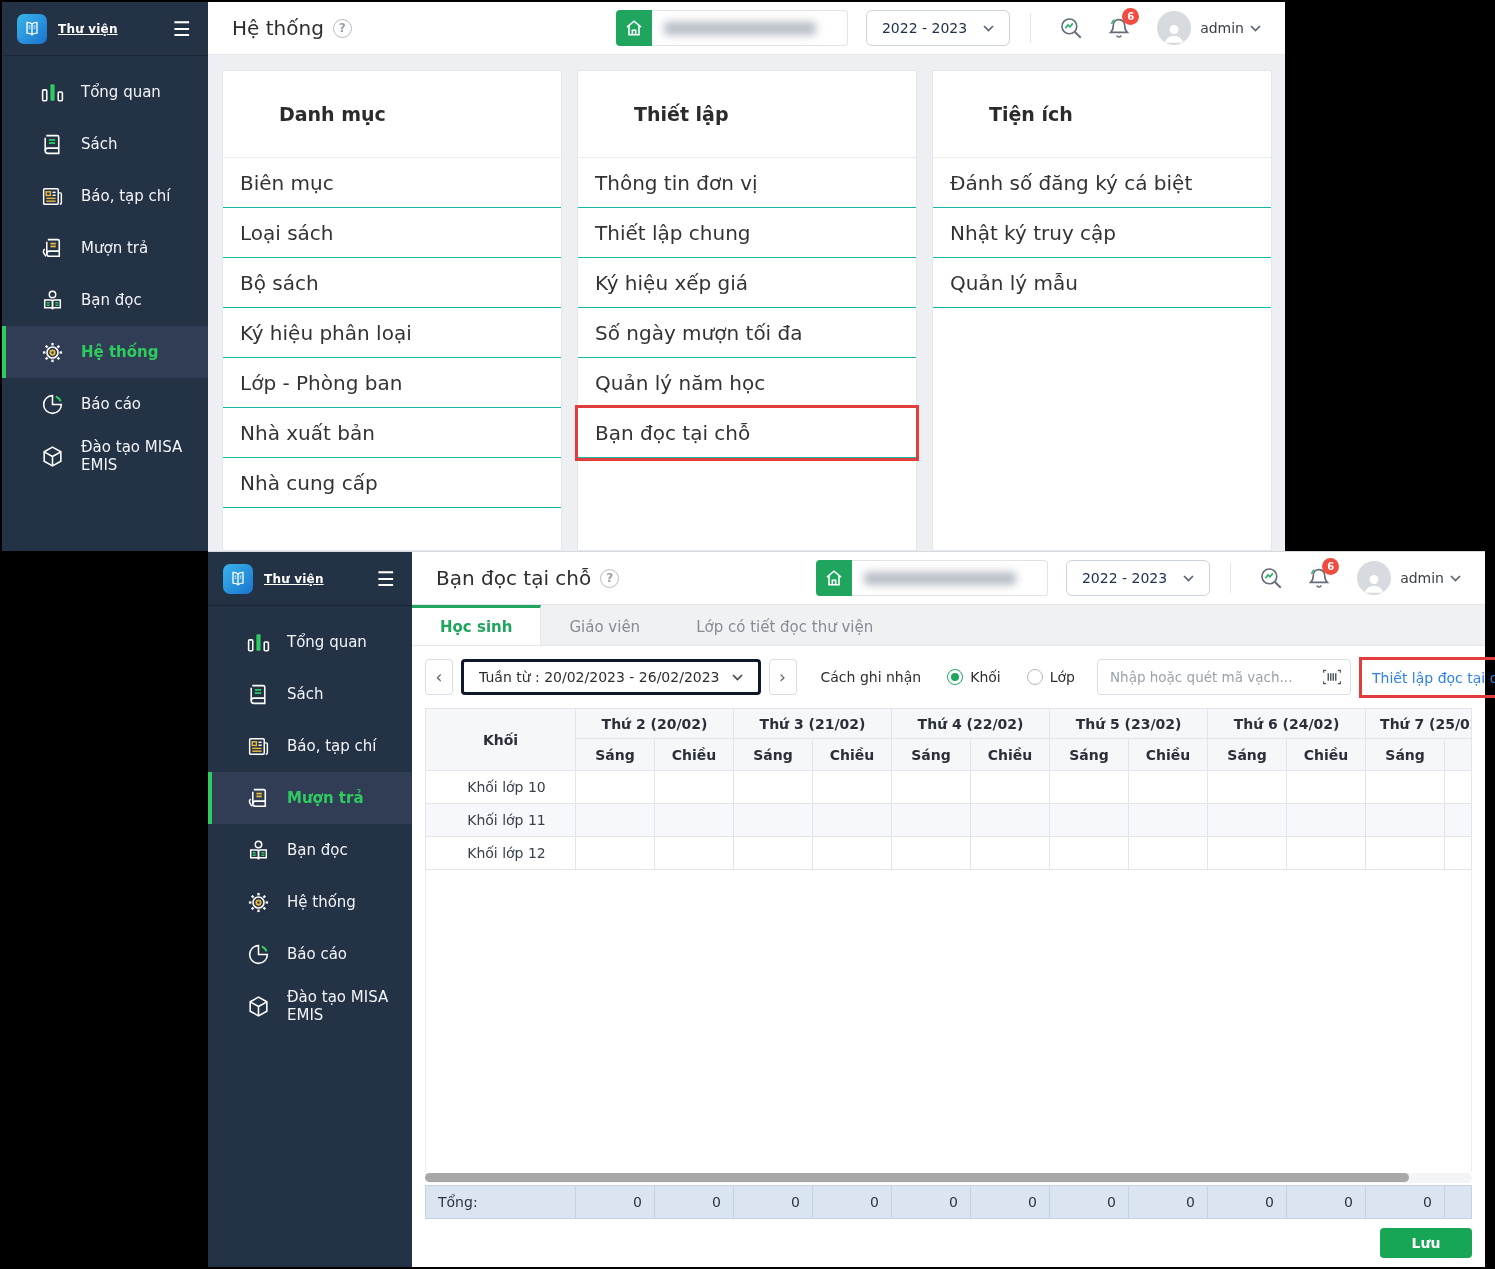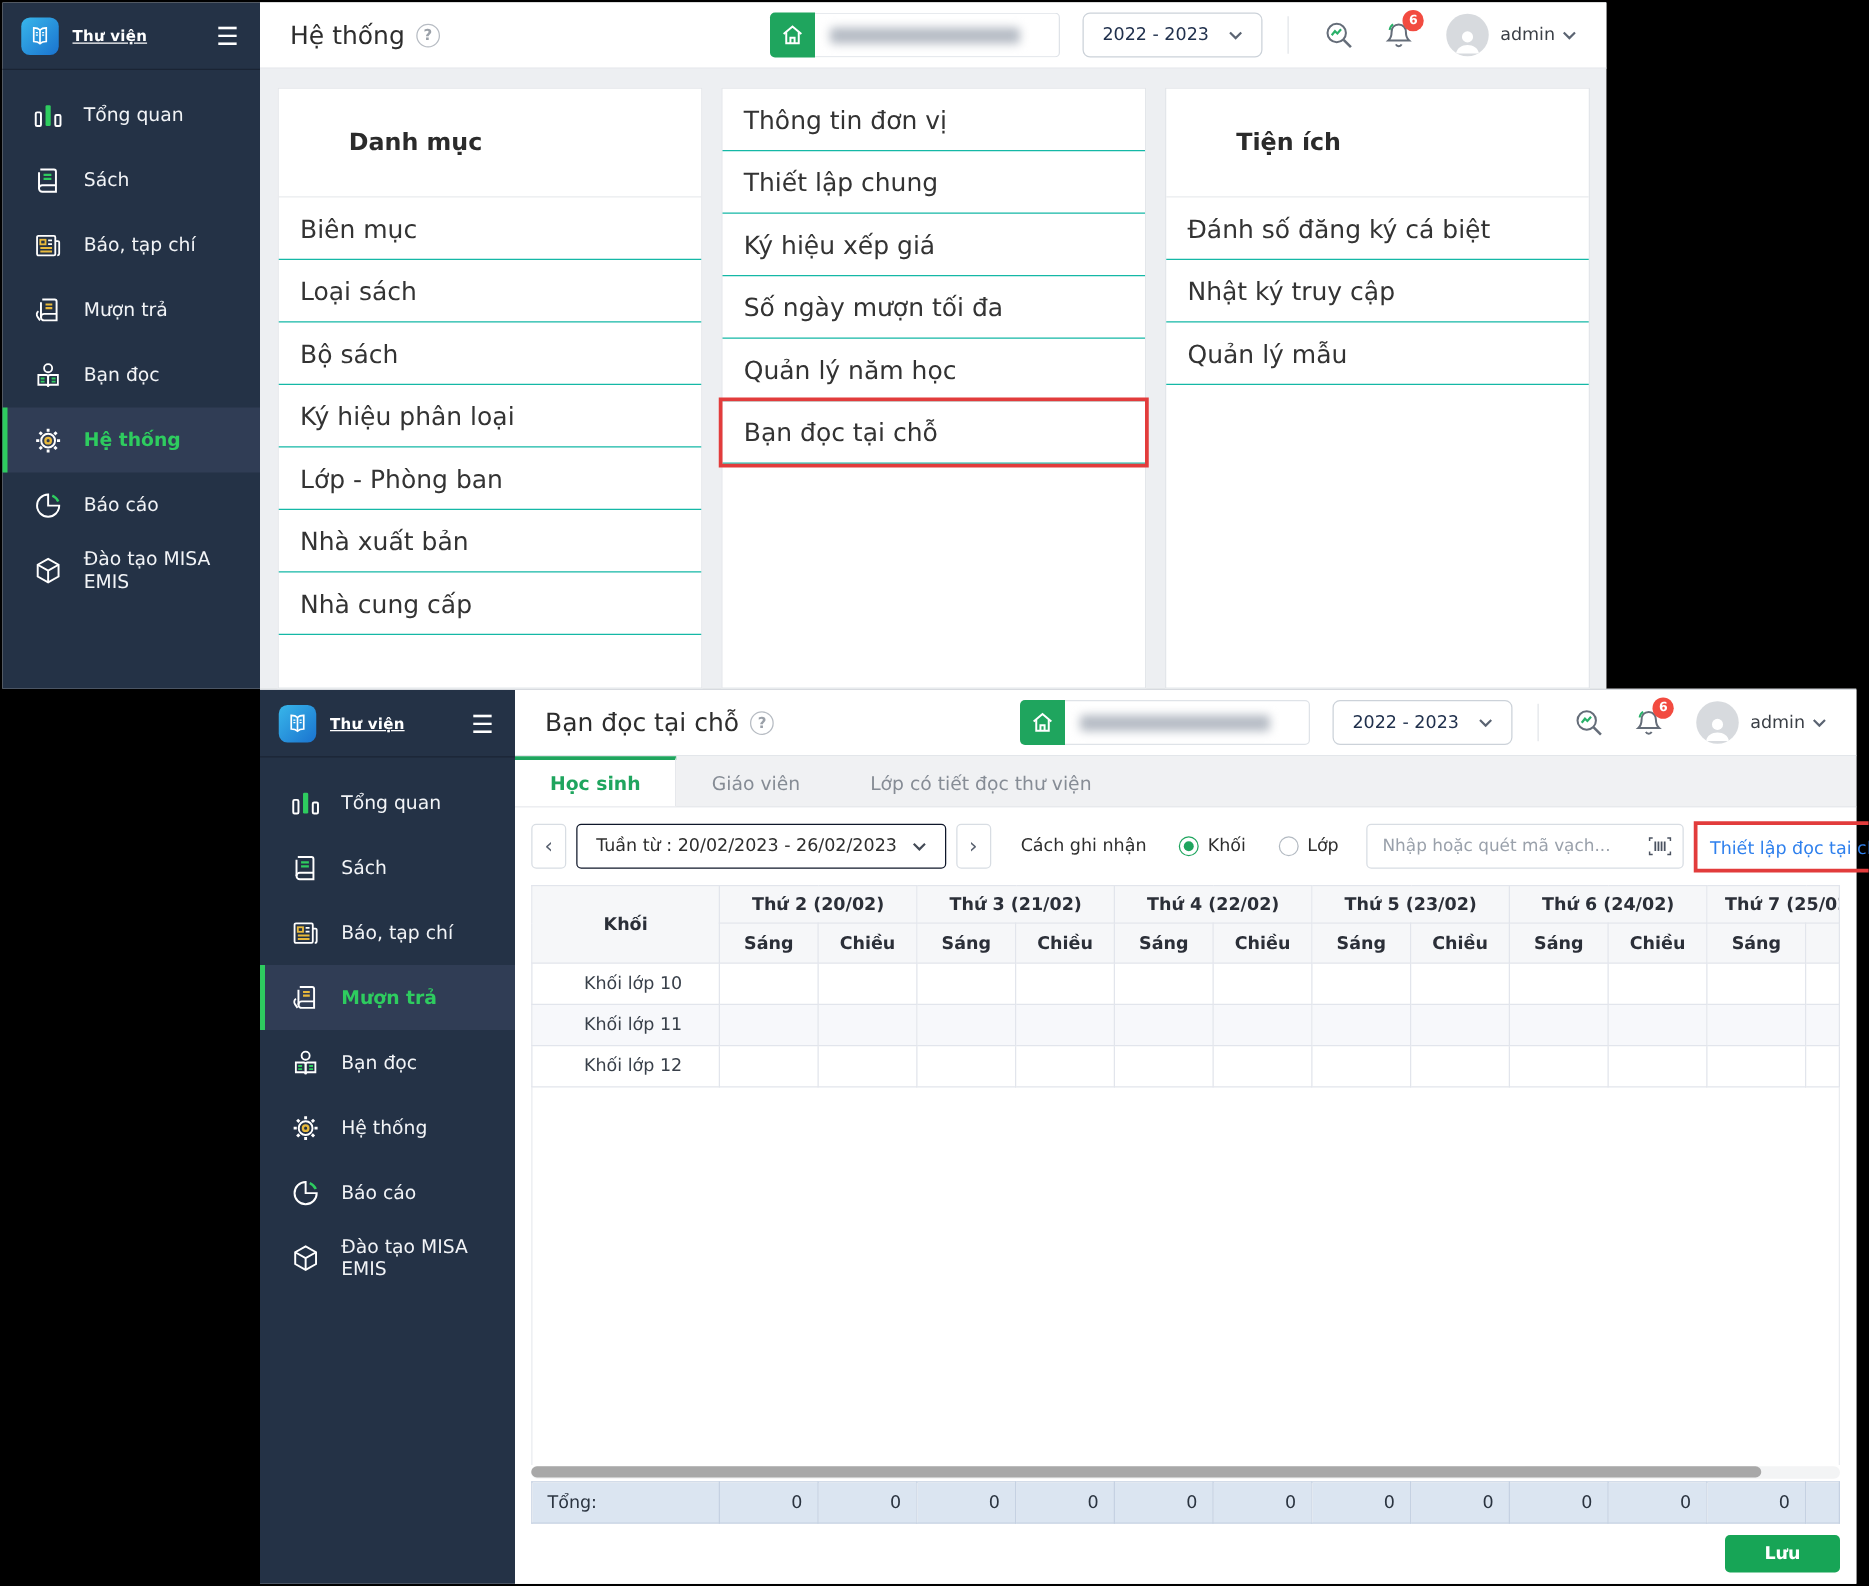--- a/index.html
+++ b/index.html
@@ -14,21 +14,21 @@
   
   .sidebar { background:#243246; color:#fff; flex-shrink:0; display:flex; flex-direction:column; }
   #shot1 .sidebar { width:206px; }
   #shot2 .sidebar { width:204px; }
   .side-top { height:54px; display:flex; align-items:center; gap:11px; padding:0 15px; border-bottom:1px solid #1a2434; flex-shrink:0; }
   .logo { width:30px; height:30px; border-radius:7px; background:linear-gradient(135deg,#38b6ea,#1a73cf); display:flex; align-items:center; justify-content:center; flex-shrink:0; }
   .logo svg { width:20px; height:20px; }
   .brand { font-size:12px; font-weight:bold; flex:1; letter-spacing:.2px;text-decoration:underline; }
   .burger { font-size:20px; color:#fff; cursor:pointer; padding-right:2px; }
   .side-menu { padding-top:10px; }
-  .side-item { height:52px; display:flex; align-items:center; gap:16px; padding-left:19px; border-left:4px solid transparent; cursor:pointer; font-size:15px; color:#f2f4f7; }
+  .side-item { height:52px; display:flex; align-items:center; gap:16px; padding-left:33px; border-left:4px solid transparent; cursor:pointer; font-size:15px; color:#f2f4f7; }
   .side-item.active { background:#303d55; border-left-color:#2ecc5f; color:#2ecc5f; font-weight:bold; }
   .s-icon { width:26px; height:26px; display:flex; align-items:center; justify-content:center; flex-shrink:0; }
   .s-icon svg { width:25px; height:25px; }
 
   
   .main { flex:1; display:flex; flex-direction:column; min-width:0; background:#edeff2; }
   .topbar { height:53px; background:#fff; border-bottom:1px solid #e3e6ea; display:flex; align-items:center; padding:0 24px; flex-shrink:0; }
   .page-title { font-size:20px; color:#2d2d2d; white-space:nowrap; }
   .help { width:19px; height:19px; border:1.5px solid #b7bcc3; border-radius:50%; color:#9aa0a8; font-size:12px; font-weight:bold; display:flex; align-items:center; justify-content:center; margin-left:9px; cursor:pointer; flex-shrink:0; }
   .tb-right { margin-left:auto; display:flex; align-items:center; }
@@ -55,21 +55,21 @@
 
   
   .tabbar { height:41px; background:#f0f1f3; display:flex; border-bottom:1px solid #e3e6ea; flex-shrink:0; }
   .tab { padding:0 28px; display:flex; align-items:center; font-size:15px; color:#868c95; border-top:3px solid transparent; cursor:pointer; white-space:nowrap; }
   .tab.active { background:#fff; border-top-color:#1fa55e; border-right:1px solid #e6e8ec; color:#1fa55e; font-weight:bold; }
 
   
   .content2 { background:#fff; flex:1; display:flex; flex-direction:column; padding:0 13px; min-height:0; }
   .toolbar { height:62px; display:flex; align-items:center; gap:8px; flex-shrink:0; }
   .navbtn { width:28px; height:36px; border:1px solid #d8dde3; border-radius:4px; background:#fff; display:flex; align-items:center; justify-content:center; color:#5a6270; font-size:17px; cursor:pointer; flex-shrink:0; }
-  .weeksel { height:36px; border:1px solid #0f172a; border-radius:4px; display:flex; align-items:center; gap:12px; padding:0 15px; font-size:14px; color:#2e2e2e; cursor:pointer; white-space:nowrap;justify-content:center; }
+  .weeksel { height:36px; border:3px solid #0f172a; border-radius:4px; display:flex; align-items:center; gap:12px; padding:0 15px; font-size:14px; color:#2e2e2e; cursor:pointer; white-space:nowrap;justify-content:center; }
   .rec-label { margin-left:16px; font-size:14px; color:#2e2e2e; white-space:nowrap; }
   .radio-wrap { display:flex; align-items:center; gap:7px; margin-left:18px; font-size:14px; color:#2e2e2e; cursor:pointer; }
   .radio { width:16px; height:16px; border-radius:50%; border:1.5px solid #b3bac2; background:#fff; position:relative; flex-shrink:0; }
   .radio.checked { border-color:#1fa55e; }
   .radio.checked::after { content:""; position:absolute; left:3px; top:3px; width:8px; height:8px; border-radius:50%; background:#1fa55e; }
   .scan { position:relative; margin-left:14px; }
   .scan input { width:254px; height:36px; border:1px solid #d8dde3; border-radius:4px; padding:0 36px 0 12px; font-size:13.5px; color:#6d28d9; font-family:inherit; outline:none; }
   .scan input::placeholder { color:#9aa1ab; }
   .scan .bc { position:absolute; right:9px; top:9px; width:20px; height:18px; display:flex; }
   .link-box { margin-left:auto; border:3px solid #e23c3c; padding:8px 10px; }
@@ -274,20 +274,21 @@
             <div class="card-title">Danh mục</div>
             <div class="card-item">Biên mục</div>
             <div class="card-item">Loại sách</div>
             <div class="card-item">Bộ sách</div>
             <div class="card-item">Ký hiệu phân loại</div>
             <div class="card-item">Lớp - Phòng ban</div>
             <div class="card-item">Nhà xuất bản</div>
             <div class="card-item">Nhà cung cấp</div>
           </div>
           <div class="card">
+            <div class="card-title">Thiết lập</div>
             <div class="card-item">Thông tin đơn vị</div>
             <div class="card-item">Thiết lập chung</div>
             <div class="card-item">Ký hiệu xếp giá</div>
             <div class="card-item">Số ngày mượn tối đa</div>
             <div class="card-item">Quản lý năm học</div>
             <div class="card-item highlight">Bạn đọc tại chỗ</div>
           </div>
           <div class="card">
             <div class="card-title">Tiện ích</div>
             <div class="card-item">Đánh số đăng ký cá biệt</div>

